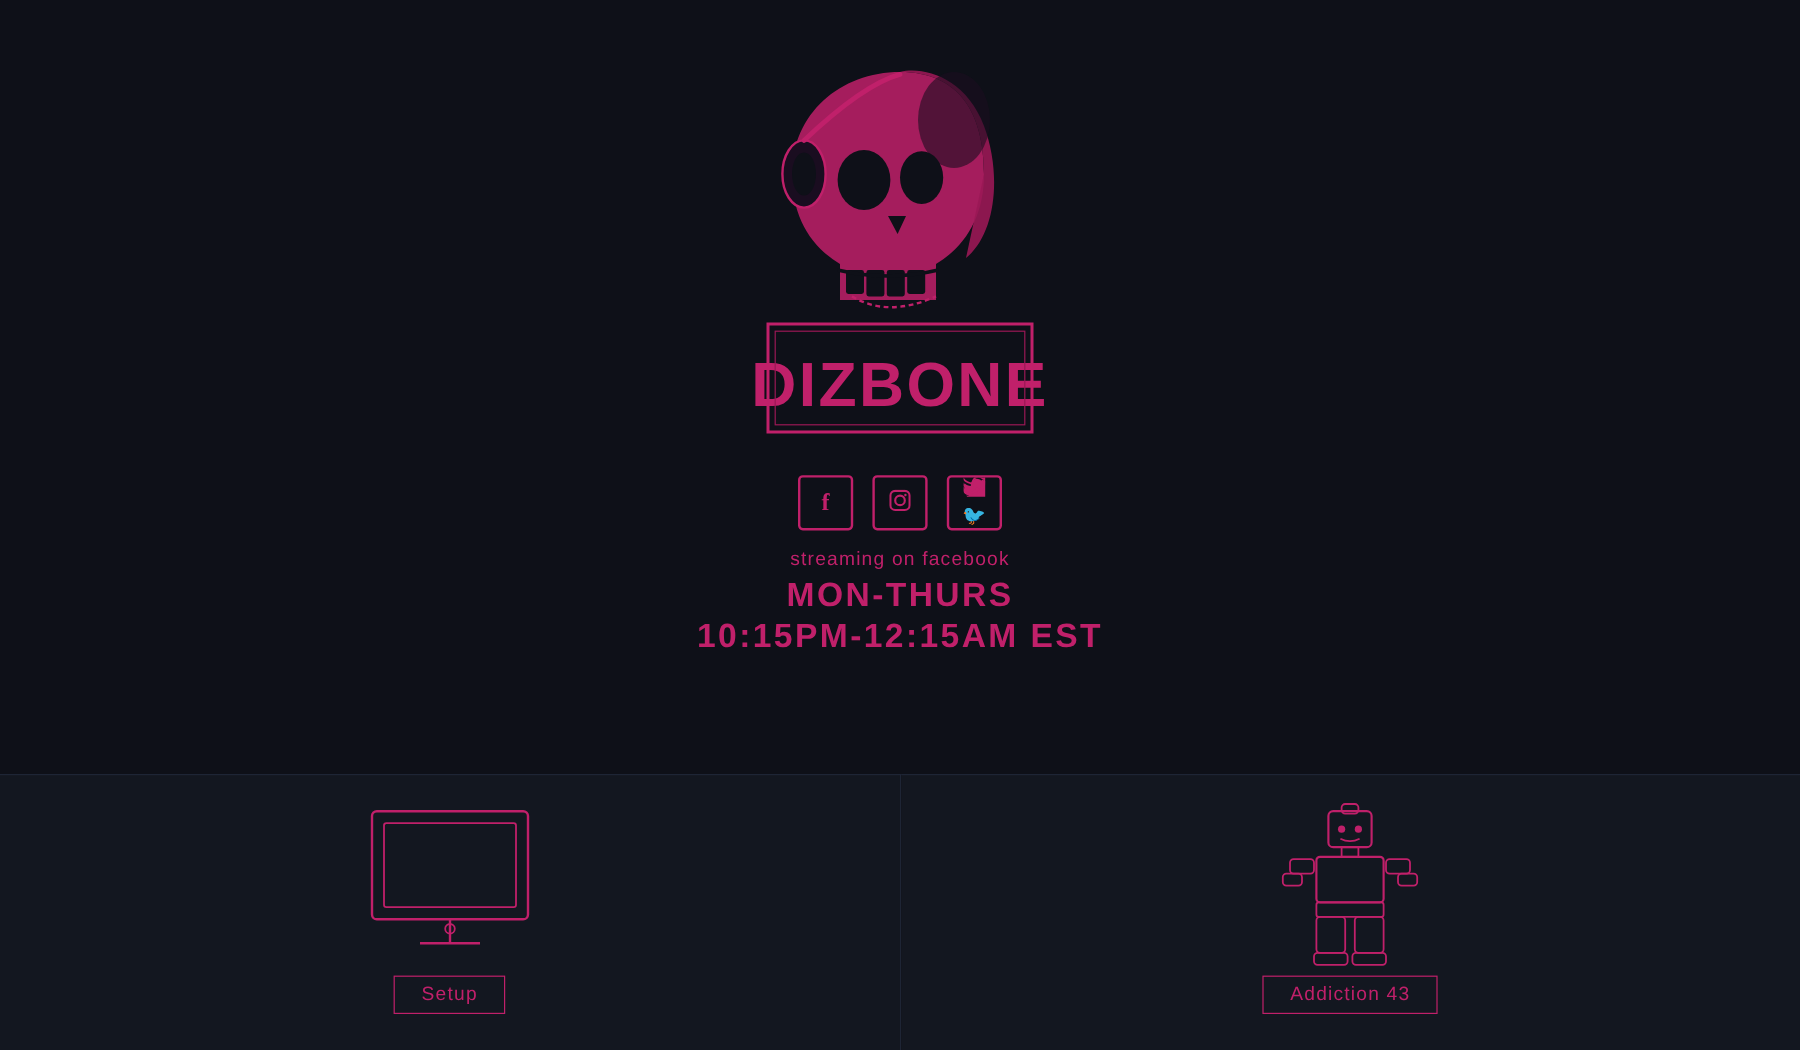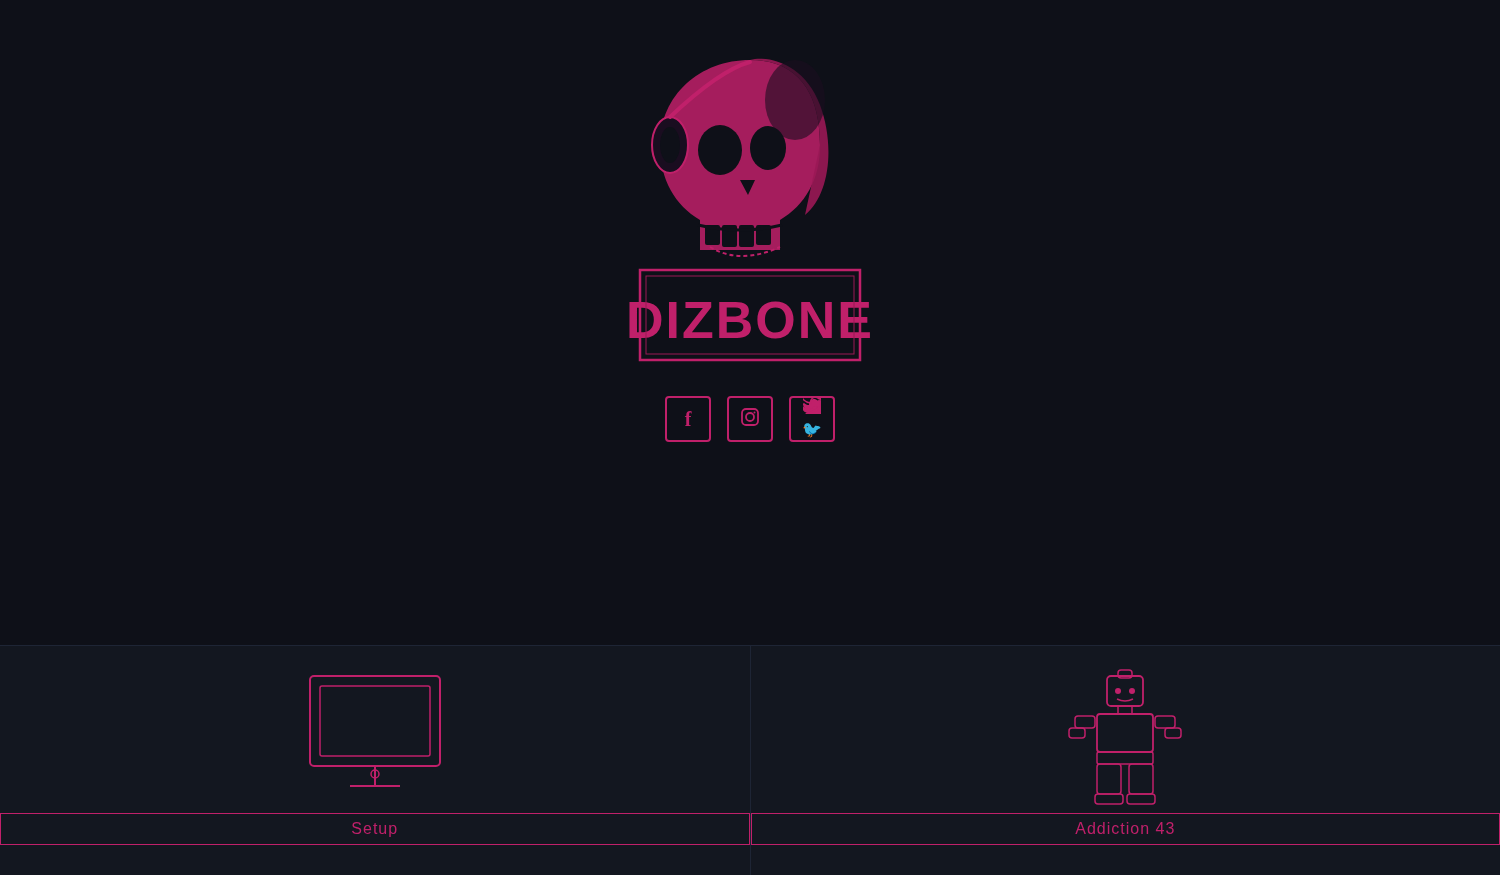--- a/index.html
+++ b/index.html
@@ -101,20 +101,21 @@
       width: 100%;
       margin-top: auto;
       height: 230px;
     }
 
     .card {
       flex: 1;
       background-color: #131720;
       display: flex;
       flex-direction: column;
+      align-items: center;
       justify-content: flex-end;
       padding-bottom: 30px;
       border-top: 1px solid #1e2535;
       position: relative;
     }
 
     .card:not(:last-child) {
       border-right: 1px solid #1e2535;
     }
 
@@ -205,20 +206,25 @@
             <path d="M1 12.5C2.5 13.5 4.5 14 6.5 14C13.5 14 17.5 8.5 17.5 3.8C17.5 3.6 17.5 3.5 17.49 3.3C18.3 2.7 19 2 19.5 1.1C18.7 1.5 17.9 1.7 17 1.8C17.9 1.3 18.5 0.5 18.8 -0.4C17.9 0.1 16.9 0.5 15.9 0.7C15 -0.2 13.8 -0.8 12.4 -0.8C9.8 -0.8 7.7 1.3 7.7 3.9C7.7 4.3 7.75 4.7 7.8 5C4.3 4.8 1.2 3 -0.8 0.3C-1.2 1 -1.4 1.8 -1.4 2.7C-1.4 4.3 -0.6 5.7 0.6 6.5C-0.1 6.5 -0.7 6.3 -1.2 6V6.05C-1.2 8.3 0.3 10.2 2.4 10.6C2 10.7 1.5 10.75 1 10.75C0.7 10.75 0.35 10.72 0.1 10.67C0.7 12.5 2.4 13.8 4.4 13.85" fill="none" stroke="#c0206a" stroke-width="1.5"></path>
 
             <path d="M2 13 C5 13, 9 11, 11 8 C12 9, 13 9, 14.5 8.5 C13.5 10, 11 12, 8 13 C7 14.5, 5 15, 3 14.5 Z" fill="#c0206a" opacity="0.5"></path>
           </svg>
           
           <span style="color:#c0206a; font-size:16px;">🐦</span>
         </span>
       </button>
     </div>
 
+    <div class="streaming-info">
+      <span class="streaming-text">streaming on facebook</span>
+      <span class="streaming-days">MON-THURS</span>
+      <span class="streaming-hours">10:15PM-12:15AM EST</span>
+    </div>
   </div>
 
   <div class="bottom-cards">
 
     <div class="card">
       <div class="card-icon">
         <svg width="160" height="140" viewBox="0 0 160 140" fill="none" xmlns="http://www.w3.org/2000/svg">
 
           <rect x="15" y="10" width="130" height="90" rx="4" stroke="#c0206a" stroke-width="2" fill="none"></rect>
           <rect x="25" y="20" width="110" height="70" rx="2" stroke="#c0206a" stroke-width="1.5" fill="none"></rect>

